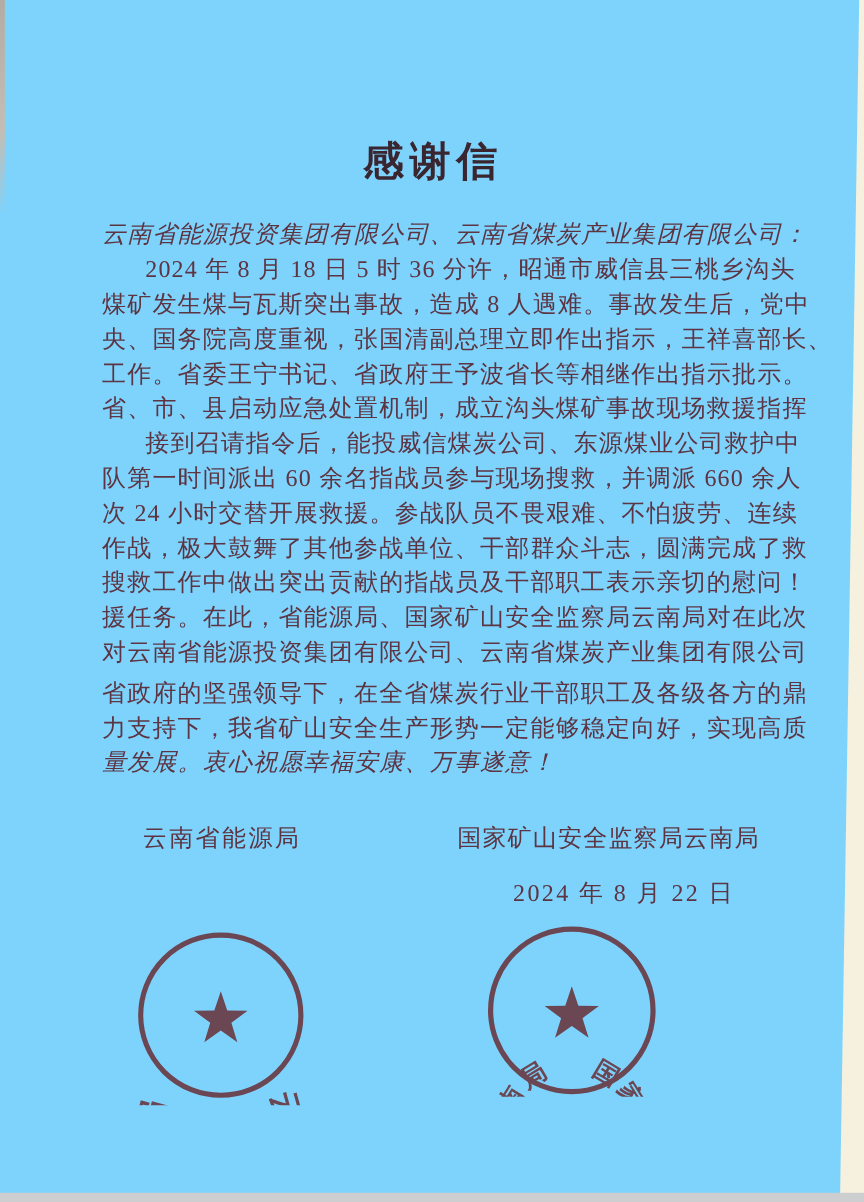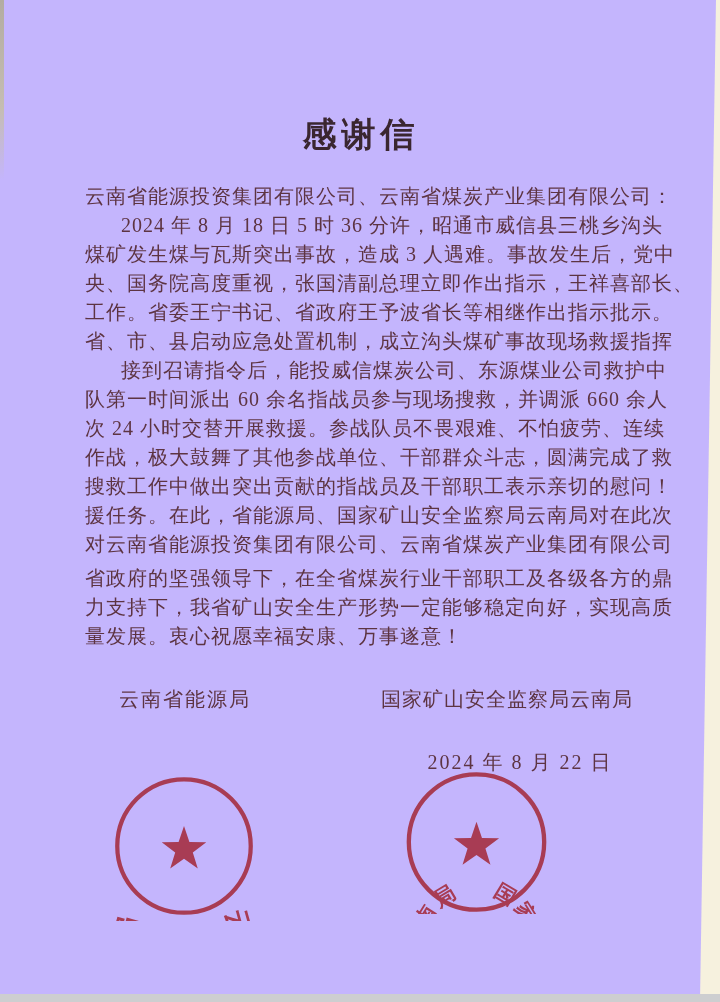--- a/index.html
+++ b/index.html
@@ -3,21 +3,21 @@
 <meta charset="utf-8">
 <style>
   html,body{margin:0;padding:0;}
   body{
     width:720px;height:1002px;overflow:hidden;
     font-family:"Liberation Serif","DejaVu Serif",serif;
     background:#e9e9ea;
   }
   .page{
     position:relative;width:720px;height:1002px;
-    background:#c4b5fd;
+    background:#7dd3fc;
     overflow:hidden;
   }
   
   .edge-left{
     position:absolute;left:0;top:0;width:4px;height:180px;
     background:linear-gradient(#b3aca2,#c5bdb2 60%,rgba(197,189,178,0));
   }
   .edge-right{
     position:absolute;right:0;top:0;width:20px;height:1002px;
     background:#f6f1de;
@@ -36,32 +36,32 @@
     text-align:center;font-size:34px;font-weight:bold;
     letter-spacing:5px;color:#3a2630;
   }
   .salutation{margin-top:22px;}
   .line{
     font-size:20px;line-height:29px;height:29px;
     letter-spacing:1px;
     text-align:justify;text-align-last:justify;
     white-space:nowrap;
   }
-  .line.para-end,.line.free{text-align-last:left;}
+  .line.para-end,.line.free{text-align-last:left;font-style:italic;}
   .line.indent{text-indent:36px;}
   .para{margin:0;}
   .para-3{margin-top:5px;}
   .sig-row{
     margin-top:34px;
     display:flex;justify-content:space-between;align-items:flex-start;
   }
   .sig-left{margin-left:34px;font-size:20px;letter-spacing:2px;line-height:29px;}
   .sig-right{margin-right:4px;text-align:center;}
   .sig-right .sig-name{font-size:20px;letter-spacing:1px;line-height:29px;}
-  .sig-right .sig-date{font-size:20px;letter-spacing:2px;line-height:29px;margin-top:34px;padding-left:26px;}
+  .sig-right .sig-date{font-size:20px;letter-spacing:2px;line-height:29px;margin-top:17px;padding-left:26px;}
   
   .seal{
     position:absolute;mix-blend-mode:multiply;opacity:.88;
     pointer-events:none;
   }
   .seal-left{left:113px;top:771px;width:142px;height:150px;}
   .seal-right{left:403px;top:770px;width:147px;height:144px;}
   .seal svg{width:100%;height:100%;}
 </style>
 </head>
@@ -72,21 +72,21 @@
   <div class="edge-left"></div>
   <div class="edge-right"></div>
 
   <article class="letter">
     <h1 class="title">感谢信</h1>
 
     <div class="salutation line free">云南省能源投资集团有限公司、云南省煤炭产业集团有限公司：</div>
 
     <section class="para para-1">
       <div class="line indent">2024 年 8 月 18 日 5 时 36 分许，昭通市威信县三桃乡沟头</div>
-      <div class="line">煤矿发生煤与瓦斯突出事故，造成 3 人遇难。事故发生后，党中</div>
+      <div class="line">煤矿发生煤与瓦斯突出事故，造成 8 人遇难。事故发生后，党中</div>
       <div class="line">央、国务院高度重视，张国清副总理立即作出指示，王祥喜部长、</div>
       <div class="line">工作。省委王宁书记、省政府王予波省长等相继作出指示批示。</div>
       <div class="line">省、市、县启动应急处置机制，成立沟头煤矿事故现场救援指挥</div>
     </section>
 
     <section class="para para-2">
       <div class="line indent">接到召请指令后，能投威信煤炭公司、东源煤业公司救护中</div>
       <div class="line">队第一时间派出 60 余名指战员参与现场搜救，并调派 660 余人</div>
       <div class="line">次 24 小时交替开展救援。参战队员不畏艰难、不怕疲劳、连续</div>
       <div class="line">作战，极大鼓舞了其他参战单位、干部群众斗志，圆满完成了救</div>

